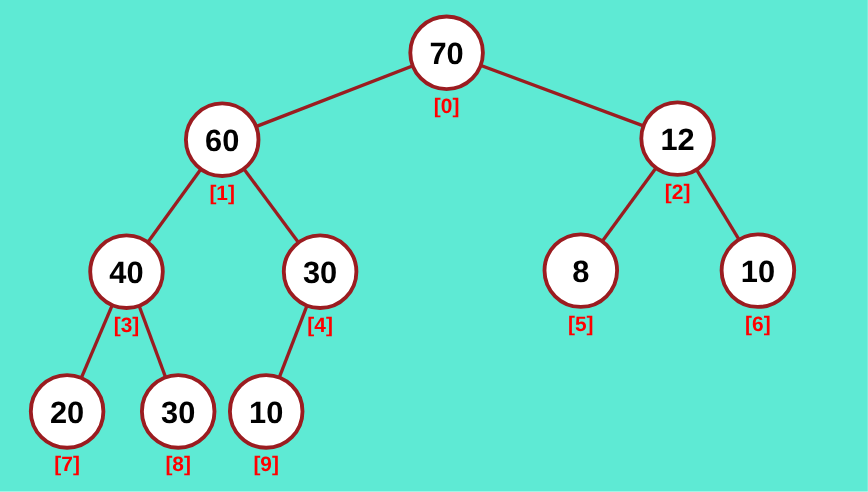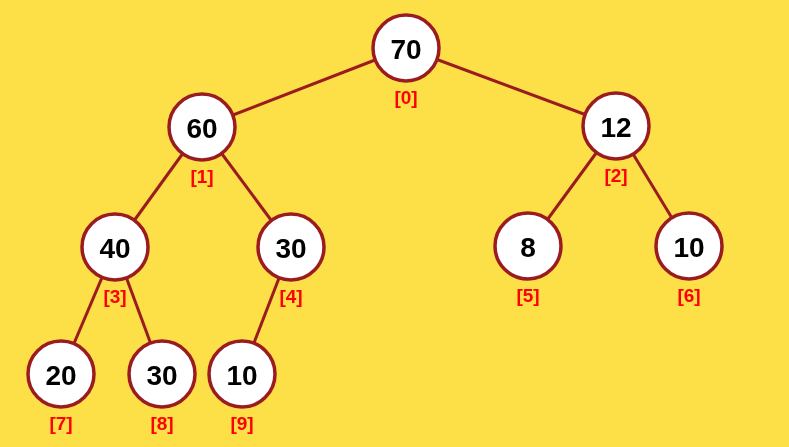--- a/index.html
+++ b/index.html
@@ -5,21 +5,21 @@
   html, body {
     margin: 0;
     padding: 0;
     background: #ffffff;
     font-family: "Liberation Sans", sans-serif;
   }
   .canvas-wrap {
     position: relative;
     width: 789px;
     height: 447px;
-    background: #fde047;
+    background: #5eead4;
     overflow: hidden;
   }
   svg {
     display: block;
     width: 789px;
     height: 447px;
   }
   .node-value {
     font-family: "Liberation Sans", sans-serif;
     font-weight: 700;

